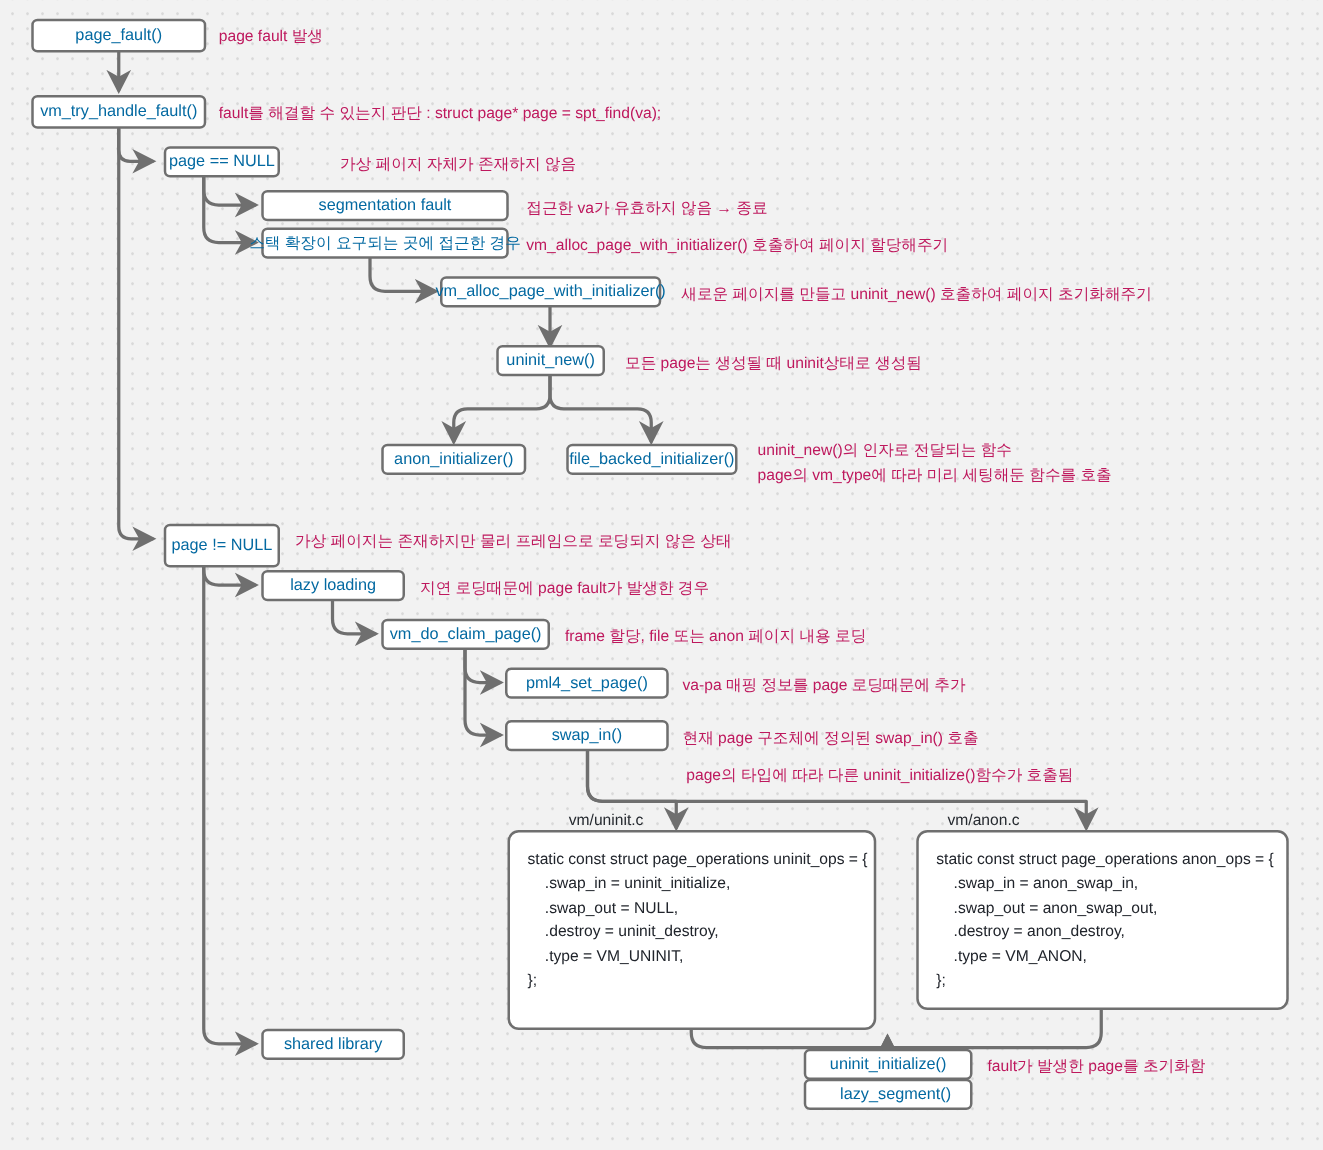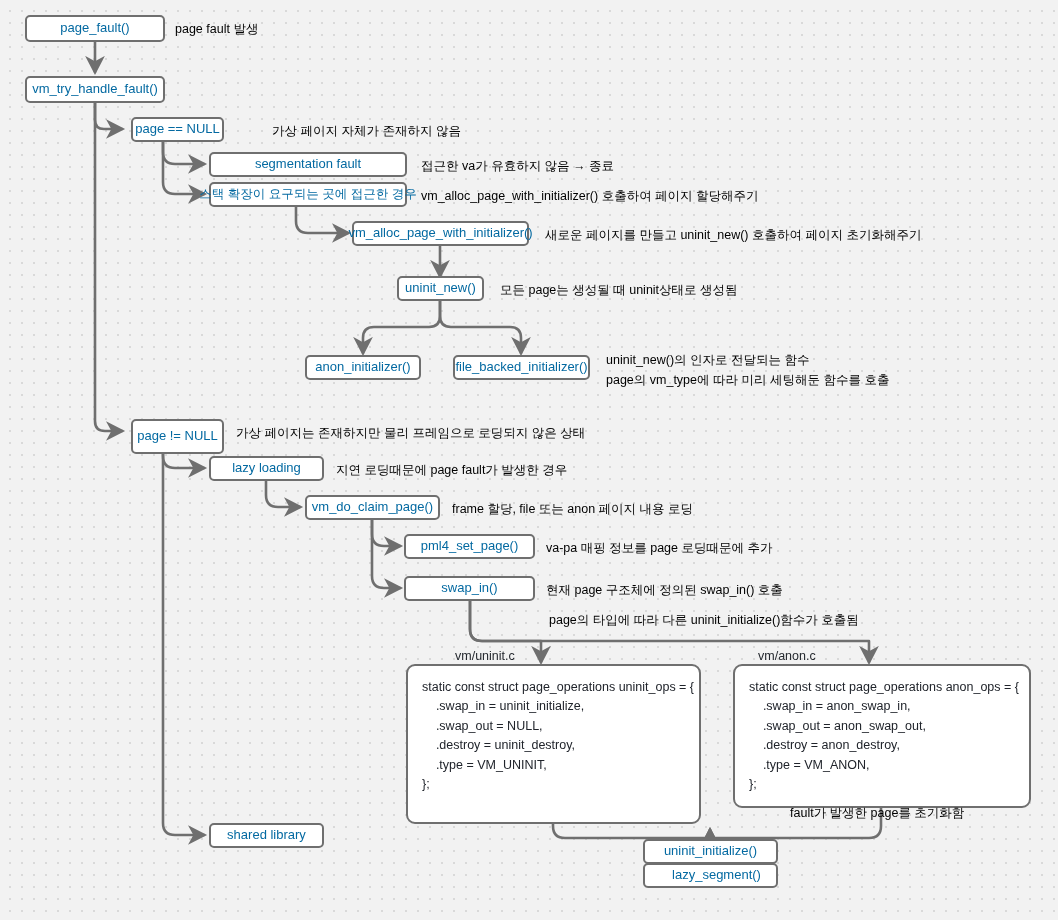--- a/index.html
+++ b/index.html
@@ -23,21 +23,21 @@
     color:#0369a1;
     font-size:13px;
     display:flex;align-items:center;justify-content:center;
     box-sizing:border-box;
     text-align:center;
     line-height:1.1;
     white-space:nowrap;
   }
   .note{
     position:absolute;
-    color:#000000;
+    color:#be185d;
     font-size:12.5px;
     white-space:nowrap;
     line-height:1.35;
     text-align:right;
   }
   .filelabel{
     position:absolute;
     color:#25292f;
     font-size:12.5px;
     white-space:nowrap;
@@ -152,20 +152,21 @@
 
   <div class="codebox" style="left:733px;top:664px;width:298px;height:144px;">static const struct page_operations anon_ops = {
     .swap_in = anon_swap_in,
     .swap_out = anon_swap_out,
     .destroy = anon_destroy,
     .type = VM_ANON,
 };</div>
 
   <div class="note" style="left:175px;top:21px;">page fault 발생</div>
 
+  <div class="note" style="left:175px;top:82px;">fault를 해결할 수 있는지 판단 : struct page* page = spt_find(va);</div>
 
   <div class="note" style="left:236px;top:123px;margin-left:36px;">가상 페이지 자체가 존재하지 않음</div>
 
   <div class="note" style="left:421px;top:158px;">접근한 va가 유효하지 않음 → 종료</div>
 
   <div class="note" style="left:421px;top:188px;">vm_alloc_page_with_initializer() 호출하여 페이지 할당해주기</div>
 
   <div class="note" style="left:545px;top:227px;">새로운 페이지를 만들고 uninit_new() 호출하여 페이지 초기화해주기</div>
 
   <div class="note" style="left:500px;top:282px;">모든 page는 생성될 때 uninit상태로 생성됨</div>
@@ -179,15 +180,15 @@
   <div class="note" style="left:336px;top:462px;">지연 로딩때문에 page fault가 발생한 경우</div>
 
   <div class="note" style="left:452px;top:501px;">frame 할당, file 또는 anon 페이지 내용 로딩</div>
 
   <div class="note" style="left:546px;top:540px;">va-pa 매핑 정보를 page 로딩때문에 추가</div>
 
   <div class="note" style="left:546px;top:582px;">현재 page 구조체에 정의된 swap_in() 호출</div>
 
   <div class="note" style="left:549px;top:612px;">page의 타입에 따라 다른 uninit_initialize()함수가 호출됨</div>
 
-  <div class="note" style="left:790px;top:805px;">fault가 발생한 page를 초기화함</div>
+  <div class="note" style="left:790px;top:845px;">fault가 발생한 page를 초기화함</div>
 
 </div>
 
 </body></html>

